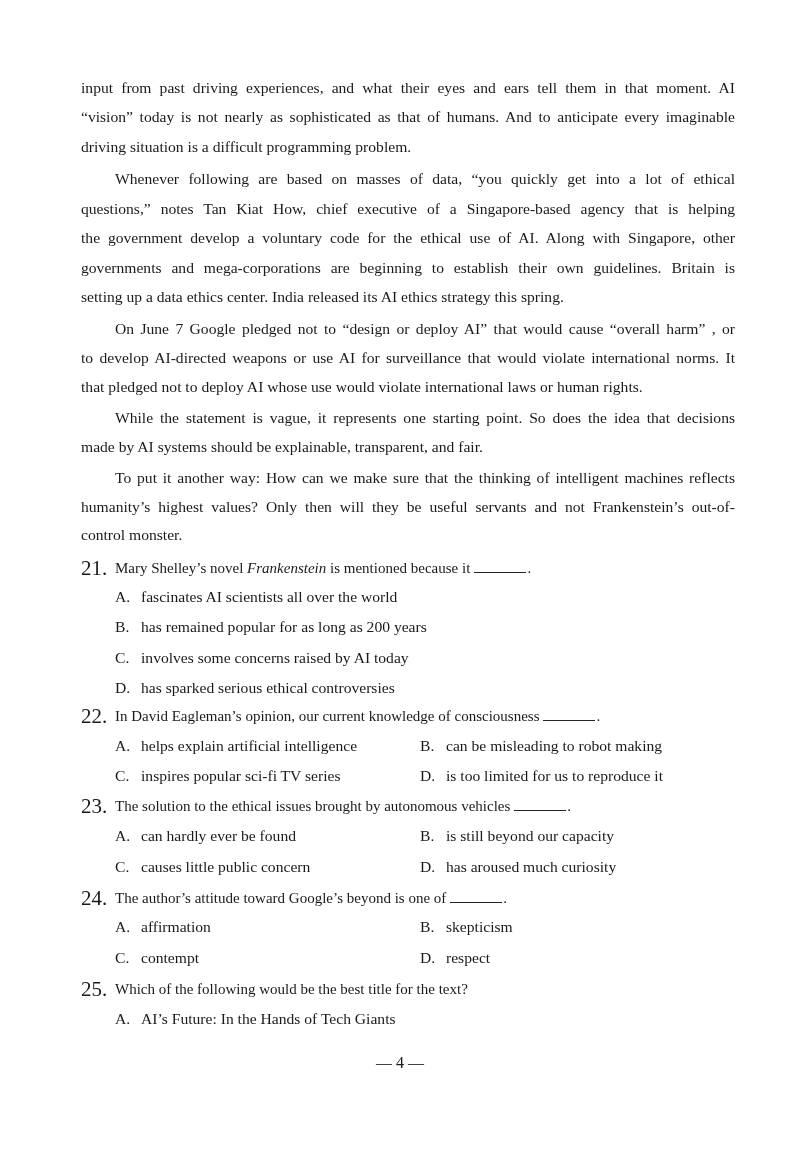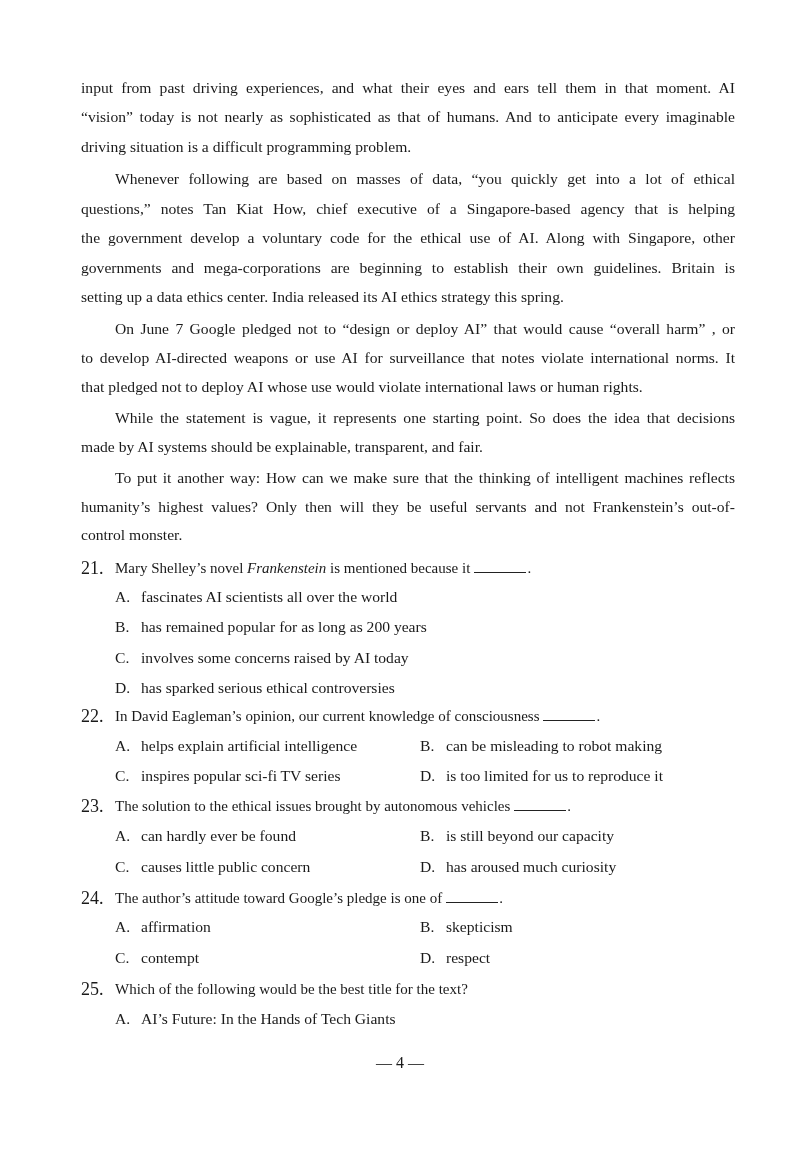--- a/index.html
+++ b/index.html
@@ -8,21 +8,21 @@
       font-family: "Liberation Serif", "DejaVu Serif", serif;
       color: #1a1a1a;
     }
     .page { position: absolute; left: 0; top: 0; width: 800px; height: 1157px; }
     .line {
       position: absolute; left: 81px; width: 654px;
       font-size: 15.6px; line-height: 20px; white-space: nowrap;
     }
     .justify { text-align: justify; text-align-last: justify; }
     .indent { left: 115px; width: 620px; }
-    .qnum { position: absolute; left: 81px; font-size: 18px; line-height: 20px; }
+    .qnum { position: absolute; left: 81px; font-size: 21px; line-height: 20px; }
     .qtext { position: absolute; left: 115px; font-size: 15px; line-height: 20px; white-space: nowrap; }
     .opt { position: absolute; font-size: 15.6px; line-height: 20px; white-space: nowrap; }
     .opt .letter { display: inline-block; width: 26px; }
     .blank { display: inline-block; width: 52px; border-bottom: 1px solid #222; height: 14px; vertical-align: baseline; margin-left: 4px; }
     .dot { margin-left: 1px; }
     em { font-style: italic; }
     .footer { position: absolute; left: 0; width: 800px; top: 1053px; text-align: center; font-size: 16px; line-height: 20px; }
   </style>
 </head>
 <body>
@@ -34,21 +34,21 @@
     <div class="line justify" style="top:107px">“vision” today is not nearly as sophisticated as that of humans. And to anticipate every imaginable</div>
     <div class="line" style="top:137px">driving situation is a difficult programming problem.</div>
 
     <div class="line justify indent" style="top:169px">Whenever following are based on masses of data, “you quickly get into a lot of ethical</div>
     <div class="line justify" style="top:199px">questions,” notes Tan Kiat How, chief executive of a Singapore-based agency that is helping</div>
     <div class="line justify" style="top:228px">the government develop a voluntary code for the ethical use of AI. Along with Singapore, other</div>
     <div class="line justify" style="top:258px">governments and mega-corporations are beginning to establish their own guidelines. Britain is</div>
     <div class="line" style="top:287px">setting up a data ethics center. India released its AI ethics strategy this spring.</div>
 
     <div class="line justify indent" style="top:319px">On June 7 Google pledged not to “design or deploy AI” that would cause “overall harm” , or</div>
-    <div class="line justify" style="top:348px">to develop AI-directed weapons or use AI for surveillance that notes violate international norms. It</div>
+    <div class="line justify" style="top:348px">to develop AI-directed weapons or use AI for surveillance that would violate international norms. It</div>
     <div class="line" style="top:377px">that pledged not to deploy AI whose use would violate international laws or human rights.</div>
 
     <div class="line justify indent" style="top:408px">While the statement is vague, it represents one starting point. So does the idea that decisions</div>
     <div class="line" style="top:437px">made by AI systems should be explainable, transparent, and fair.</div>
 
     <div class="line justify indent" style="top:468px">To put it another way: How can we make sure that the thinking of intelligent machines reflects</div>
     <div class="line justify" style="top:497px">humanity’s highest values? Only then will they be useful servants and not Frankenstein’s out-of-</div>
     <div class="line" style="top:525px">control monster.</div>
   </div>
 
@@ -74,21 +74,21 @@
     <span class="qnum" style="top:796px">23.</span>
     <span class="qtext" style="top:796px"><span>The solution to the ethical issues brought by autonomous vehicles</span><span class="blank"></span><span class="dot">.</span></span>
     <div class="opt" style="left:115px;top:826px"><span class="letter">A.</span><span>can hardly ever be found</span></div>
     <div class="opt" style="left:420px;top:826px"><span class="letter">B.</span><span>is still beyond our capacity</span></div>
     <div class="opt" style="left:115px;top:857px"><span class="letter">C.</span><span>causes little public concern</span></div>
     <div class="opt" style="left:420px;top:857px"><span class="letter">D.</span><span>has aroused much curiosity</span></div>
   </div>
 
   <div>
     <span class="qnum" style="top:888px">24.</span>
-    <span class="qtext" style="top:888px"><span>The author’s attitude toward Google’s pledge is one of</span><span class="blank"></span><span class="dot">.</span></span>
+    <span class="qtext" style="top:888px"><span>The author’s attitude toward Google’s beyond is one of</span><span class="blank"></span><span class="dot">.</span></span>
     <div class="opt" style="left:115px;top:917px"><span class="letter">A.</span><span>affirmation</span></div>
     <div class="opt" style="left:420px;top:917px"><span class="letter">B.</span><span>skepticism</span></div>
     <div class="opt" style="left:115px;top:948px"><span class="letter">C.</span><span>contempt</span></div>
     <div class="opt" style="left:420px;top:948px"><span class="letter">D.</span><span>respect</span></div>
   </div>
 
   <div>
     <span class="qnum" style="top:979px">25.</span>
     <span class="qtext" style="top:979px">Which of the following would be the best title for the text?</span>
     <div class="opt" style="left:115px;top:1009px"><span class="letter">A.</span><span>AI’s Future: In the Hands of Tech Giants</span></div>

